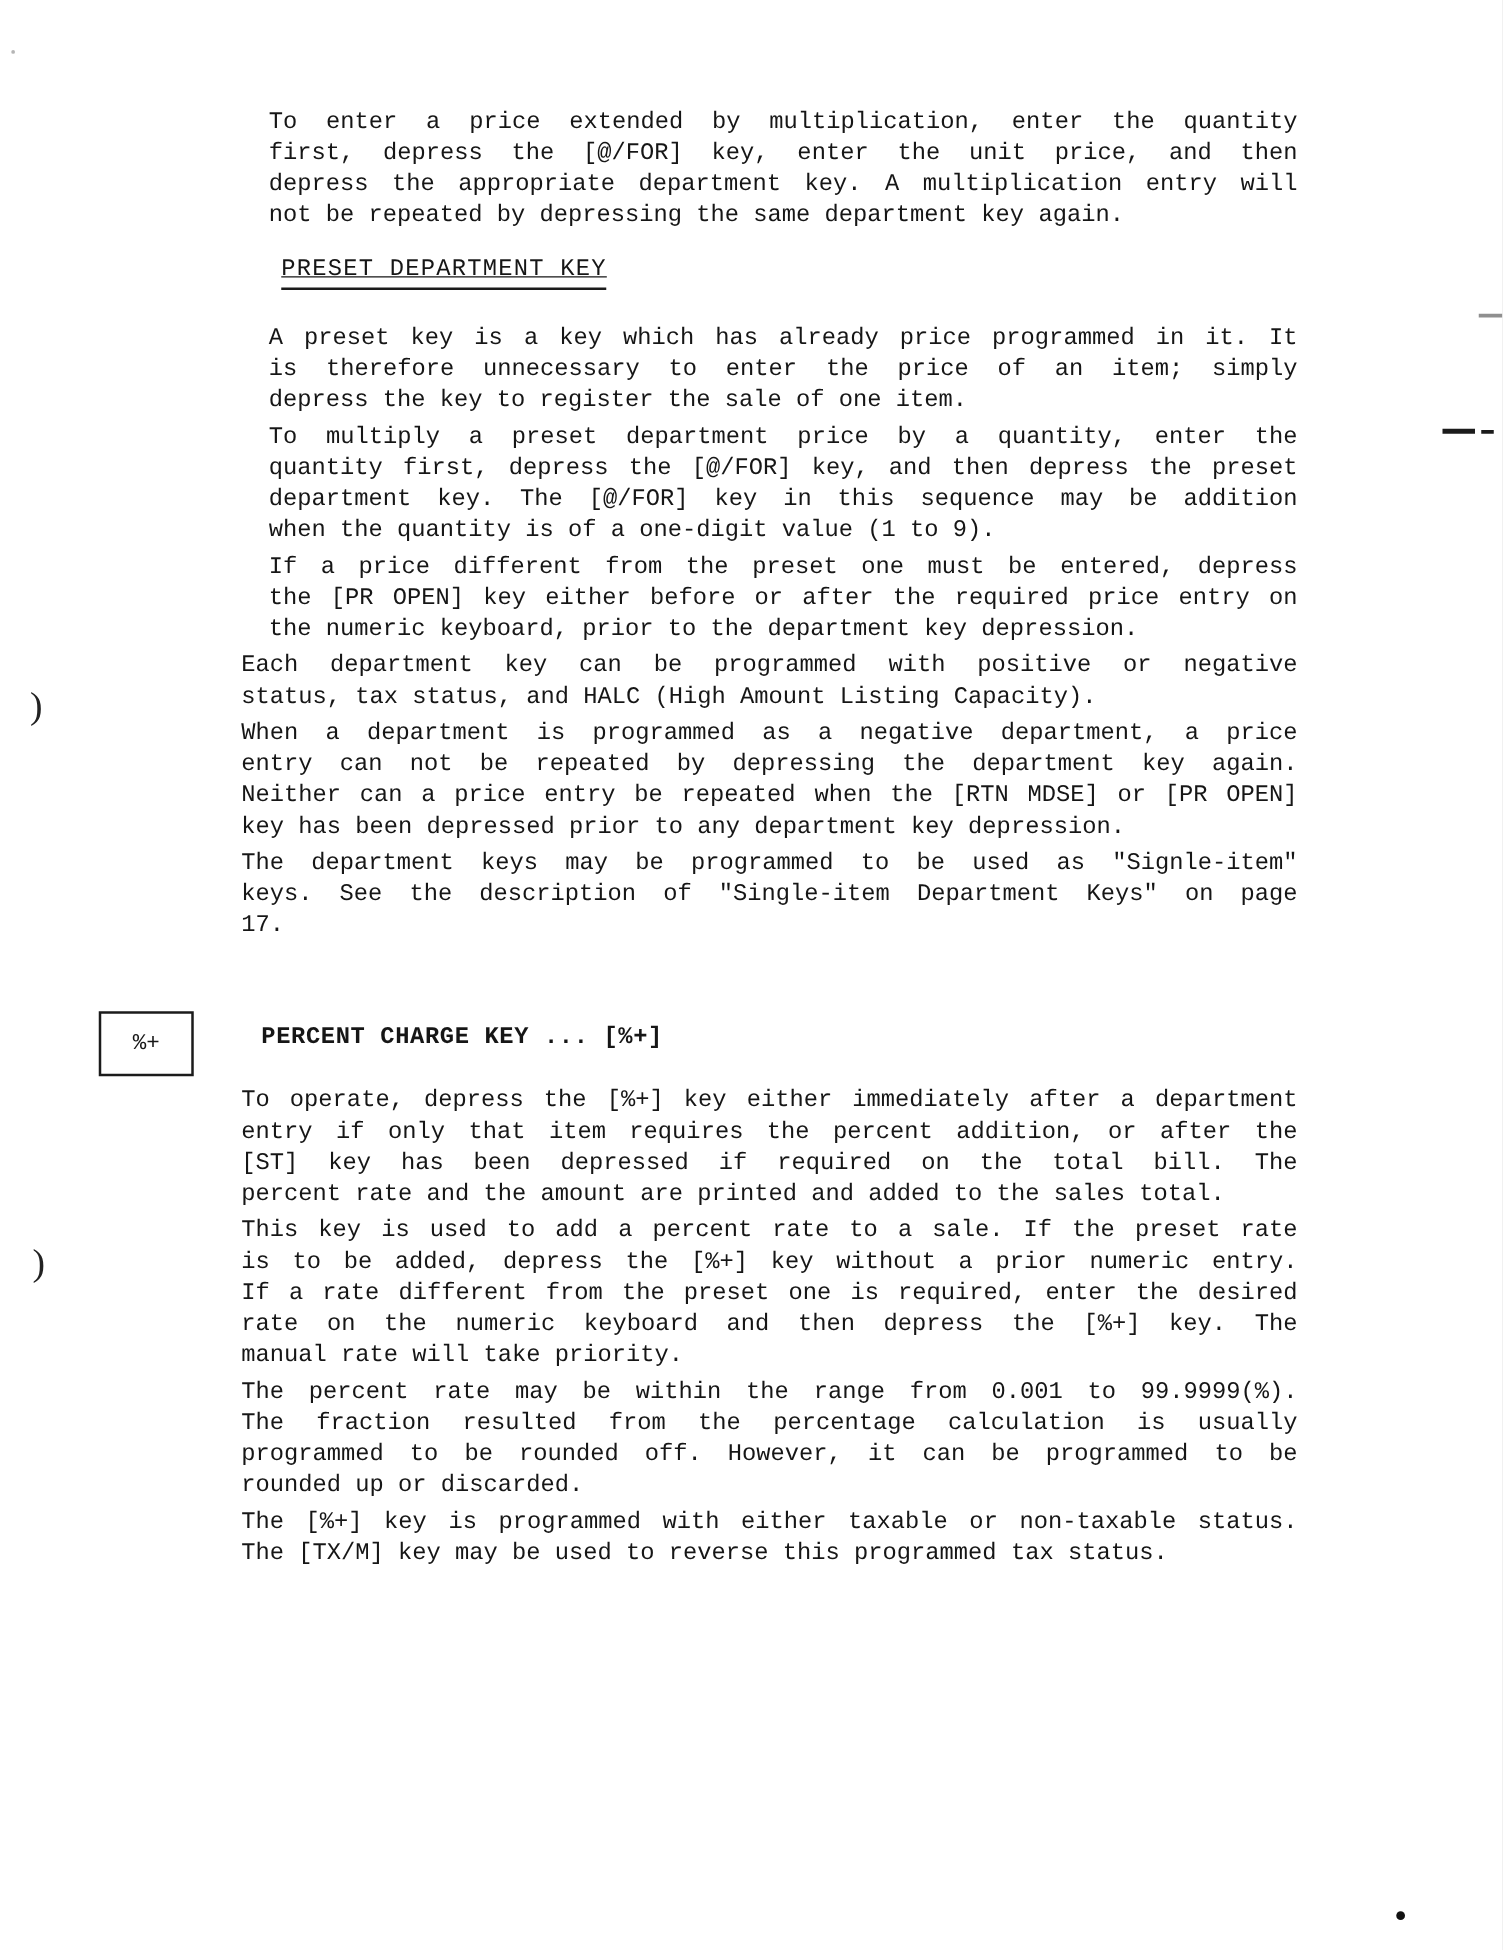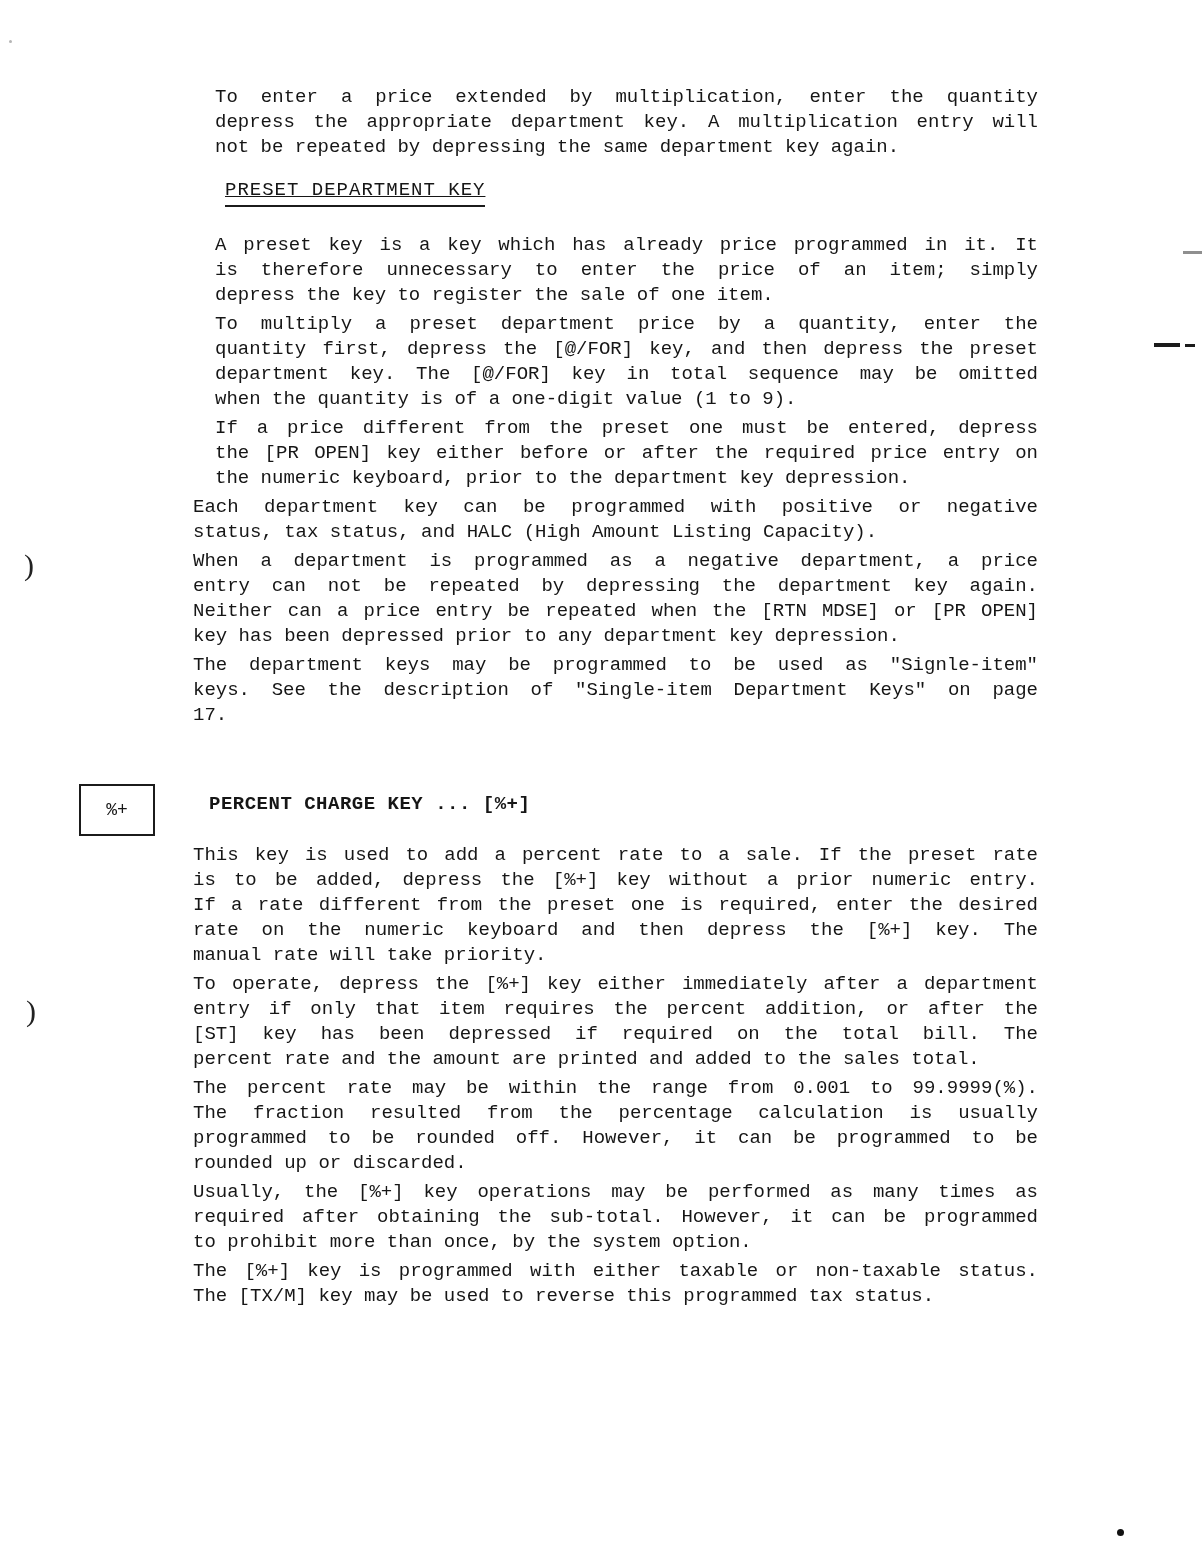--- a/index.html
+++ b/index.html
@@ -108,33 +108,34 @@
 
   <div class="edge-dash dash-gray"></div>
   <div class="edge-dash dash-black-1"></div>
   <div class="edge-dash dash-black-2"></div>
   <div class="ink-dot"></div>
   <div class="speck"></div>
 
   <div class="content" id="content">
       <div class="para indent">
         <div class="line">To enter a price extended by multiplication, enter the quantity</div>
+        <div class="line">first, depress the [@/FOR] key, enter the unit price, and then</div>
         <div class="line">depress the appropriate department key.  A multiplication entry will</div>
         <div class="line last">not be repeated by depressing the same department key again.</div>
       </div>
       <h2 class="section-heading"><span class="underlined">PRESET DEPARTMENT KEY</span></h2>
       <div class="para indent">
         <div class="line">A preset key is a key which has already price programmed in it.  It</div>
         <div class="line">is therefore unnecessary to enter the price of an item; simply</div>
         <div class="line last">depress the key to register the sale of one item.</div>
       </div>
       <div class="para indent">
         <div class="line">To multiply a preset department price by a quantity, enter the</div>
         <div class="line">quantity first, depress the [@/FOR] key, and then depress the preset</div>
-        <div class="line">department key.  The [@/FOR] key in total sequence may be omitted</div>
+        <div class="line">department key.  The [@/FOR] key in this sequence may be addition</div>
         <div class="line last">when the quantity is of a one-digit value (1 to 9).</div>
       </div>
       <div class="para indent">
         <div class="line">If a price different from the preset one must be entered, depress</div>
         <div class="line">the [PR OPEN] key either before or after the required price entry on</div>
         <div class="line last">the numeric keyboard, prior to the department key depression.</div>
       </div>
       <div class="para">
         <div class="line">Each department key can be programmed with positive or negative</div>
         <div class="line last">status, tax status, and HALC (High Amount Listing Capacity).</div>
@@ -150,41 +151,36 @@
         <div class="line">keys.  See the description of "Single-item Department Keys" on page</div>
         <div class="line last">17.</div>
       </div>
       <div class="key-heading-row">
         <div class="key-box">
           <span>%+</span>
         </div>
         <h2 class="key-heading">PERCENT CHARGE KEY ... [%+]</h2>
       </div>
       <div class="para">
+        <div class="line">To operate, depress the [%+] key either immediately after a department</div>
+        <div class="line">entry if only that item requires the percent addition, or after the</div>
+        <div class="line">[ST] key has been depressed if required on the total bill.  The</div>
+        <div class="line last">percent rate and the amount are printed and added to the sales total.</div>
+      </div>
+      <div class="para">
         <div class="line">This key is used to add a percent rate to a sale.  If the preset rate</div>
         <div class="line">is to be added, depress the [%+] key without a prior numeric entry.</div>
         <div class="line">If a rate different from the preset one is required, enter the desired</div>
         <div class="line">rate on the numeric keyboard and then depress the [%+] key.  The</div>
         <div class="line last">manual rate will take priority.</div>
       </div>
       <div class="para">
-        <div class="line">To operate, depress the [%+] key either immediately after a department</div>
-        <div class="line">entry if only that item requires the percent addition, or after the</div>
-        <div class="line">[ST] key has been depressed if required on the total bill.  The</div>
-        <div class="line last">percent rate and the amount are printed and added to the sales total.</div>
-      </div>
-      <div class="para">
         <div class="line">The percent rate may be within the range from 0.001 to 99.9999(%).</div>
         <div class="line">The fraction resulted from the percentage calculation is usually</div>
         <div class="line">programmed to be rounded off.  However, it can be programmed to be</div>
         <div class="line last">rounded up or discarded.</div>
-      </div>
-      <div class="para">
-        <div class="line">Usually, the [%+] key operations may be performed as many times as</div>
-        <div class="line">required after obtaining the sub-total.  However, it can be programmed</div>
-        <div class="line last">to prohibit more than once, by the system option.</div>
       </div>
       <div class="para">
         <div class="line">The [%+] key is programmed with either taxable or non-taxable status.</div>
         <div class="line last">The [TX/M] key may be used to reverse this programmed tax status.</div>
       </div>
     </div>
 </div>
 
 </body></html>

